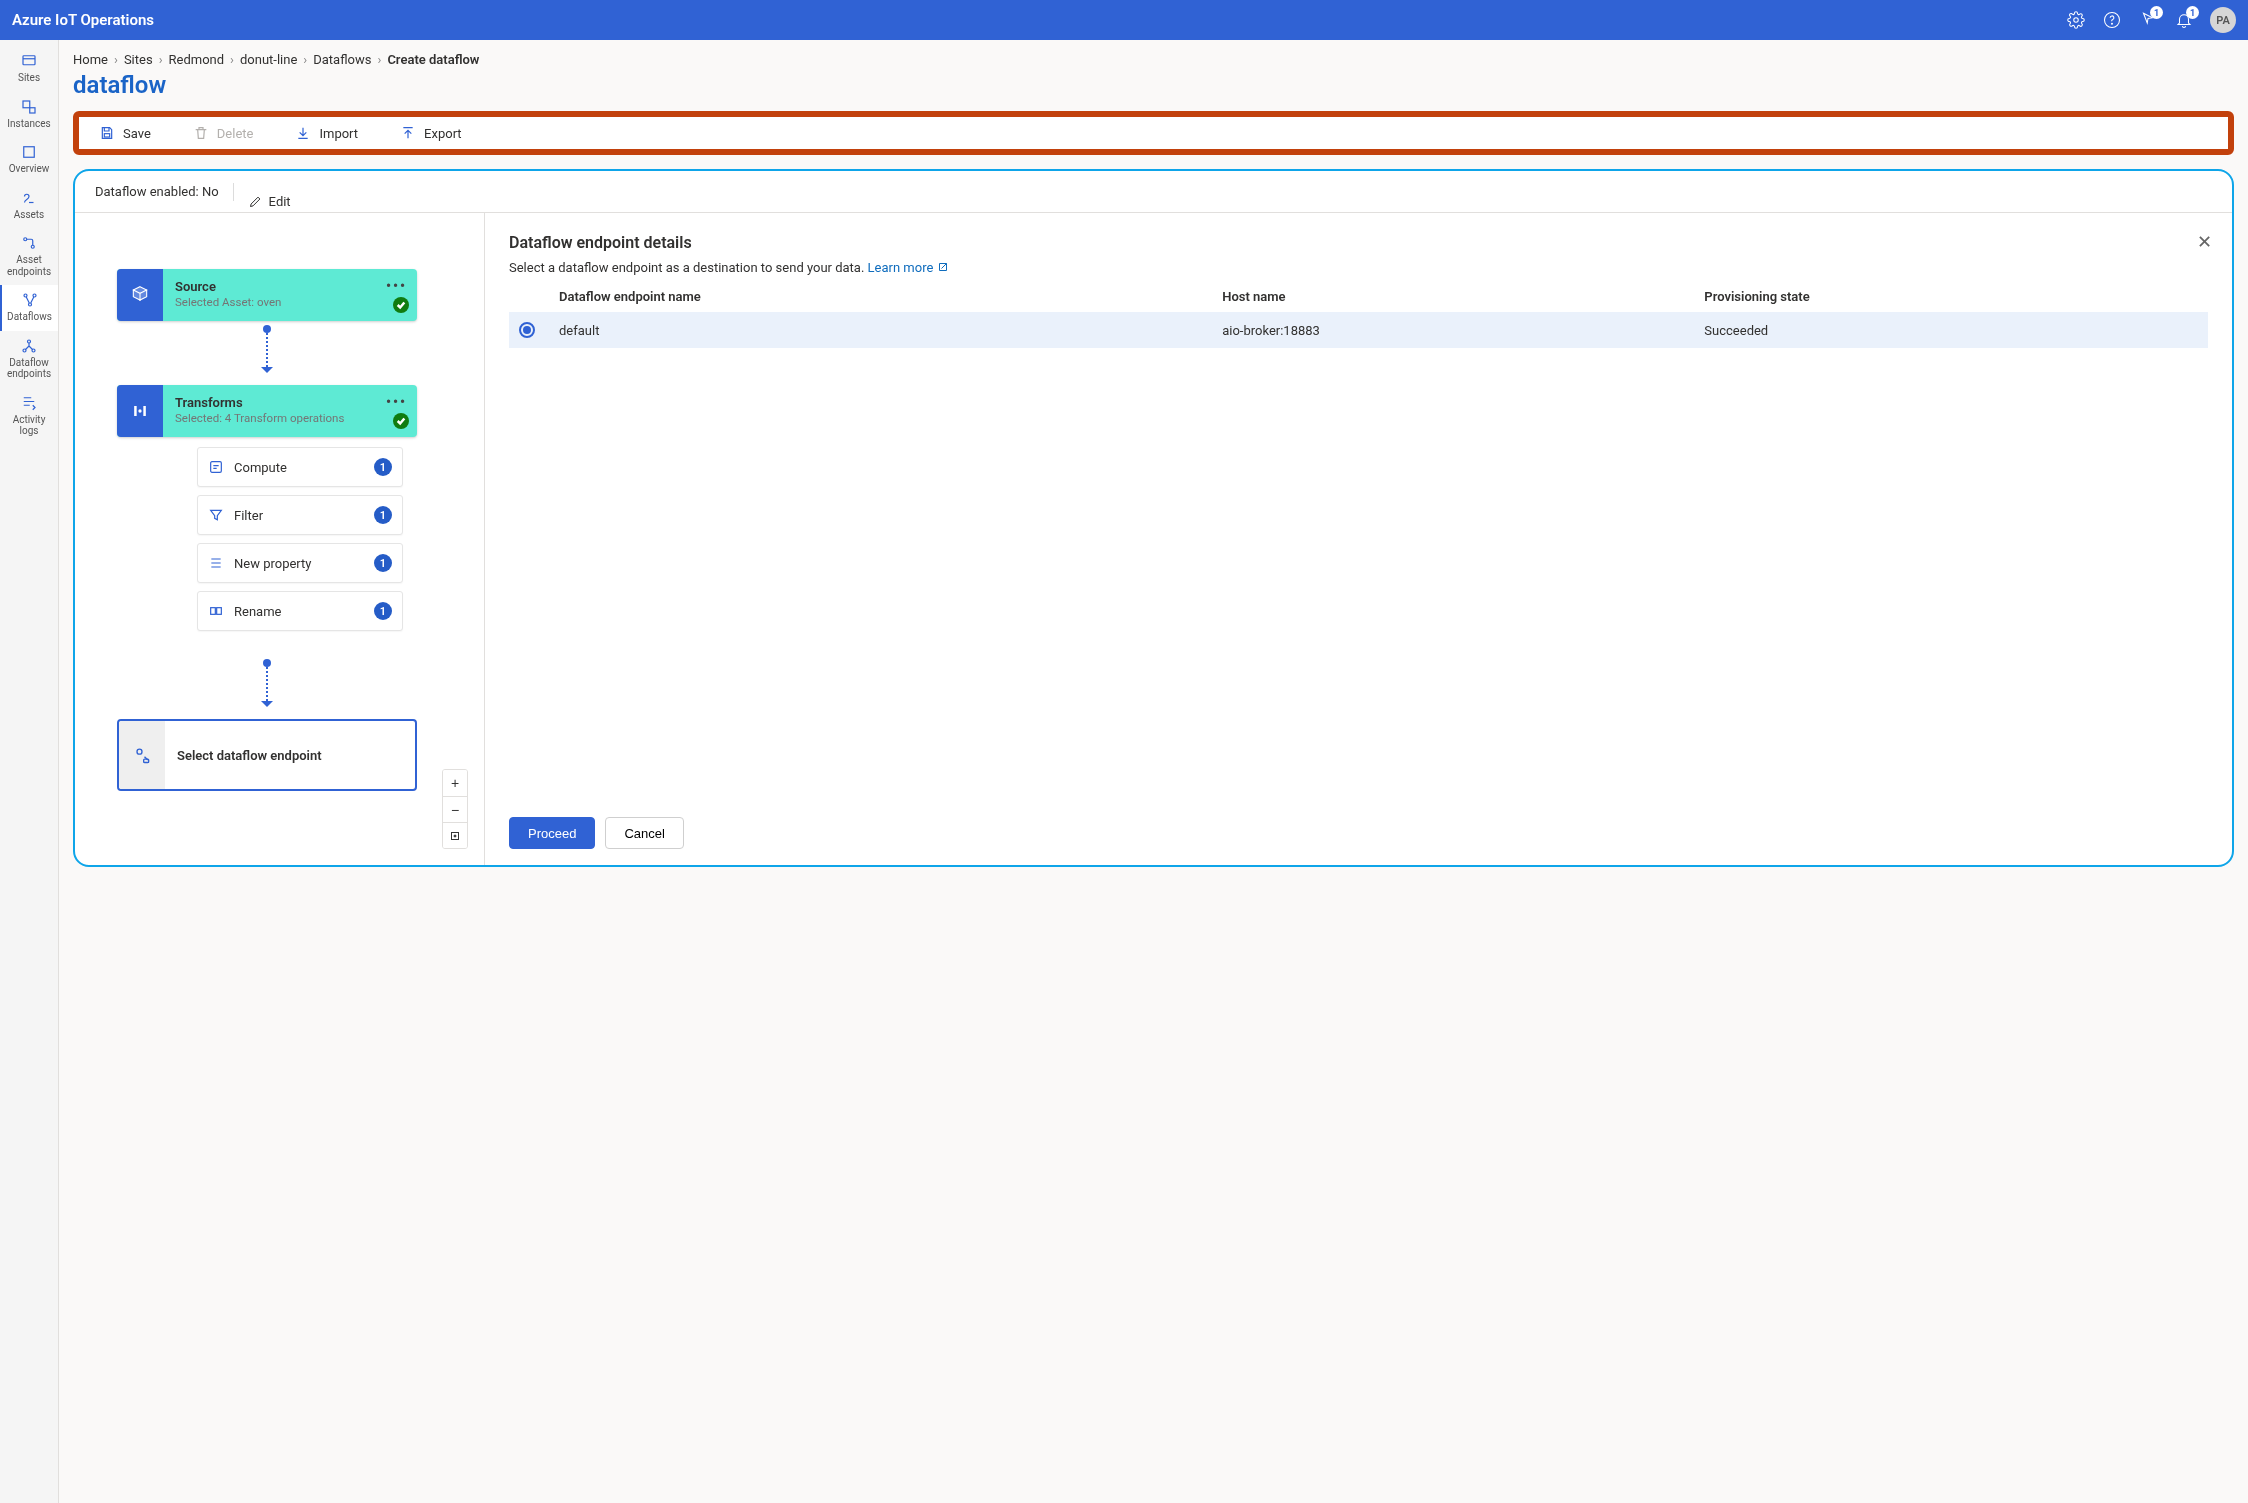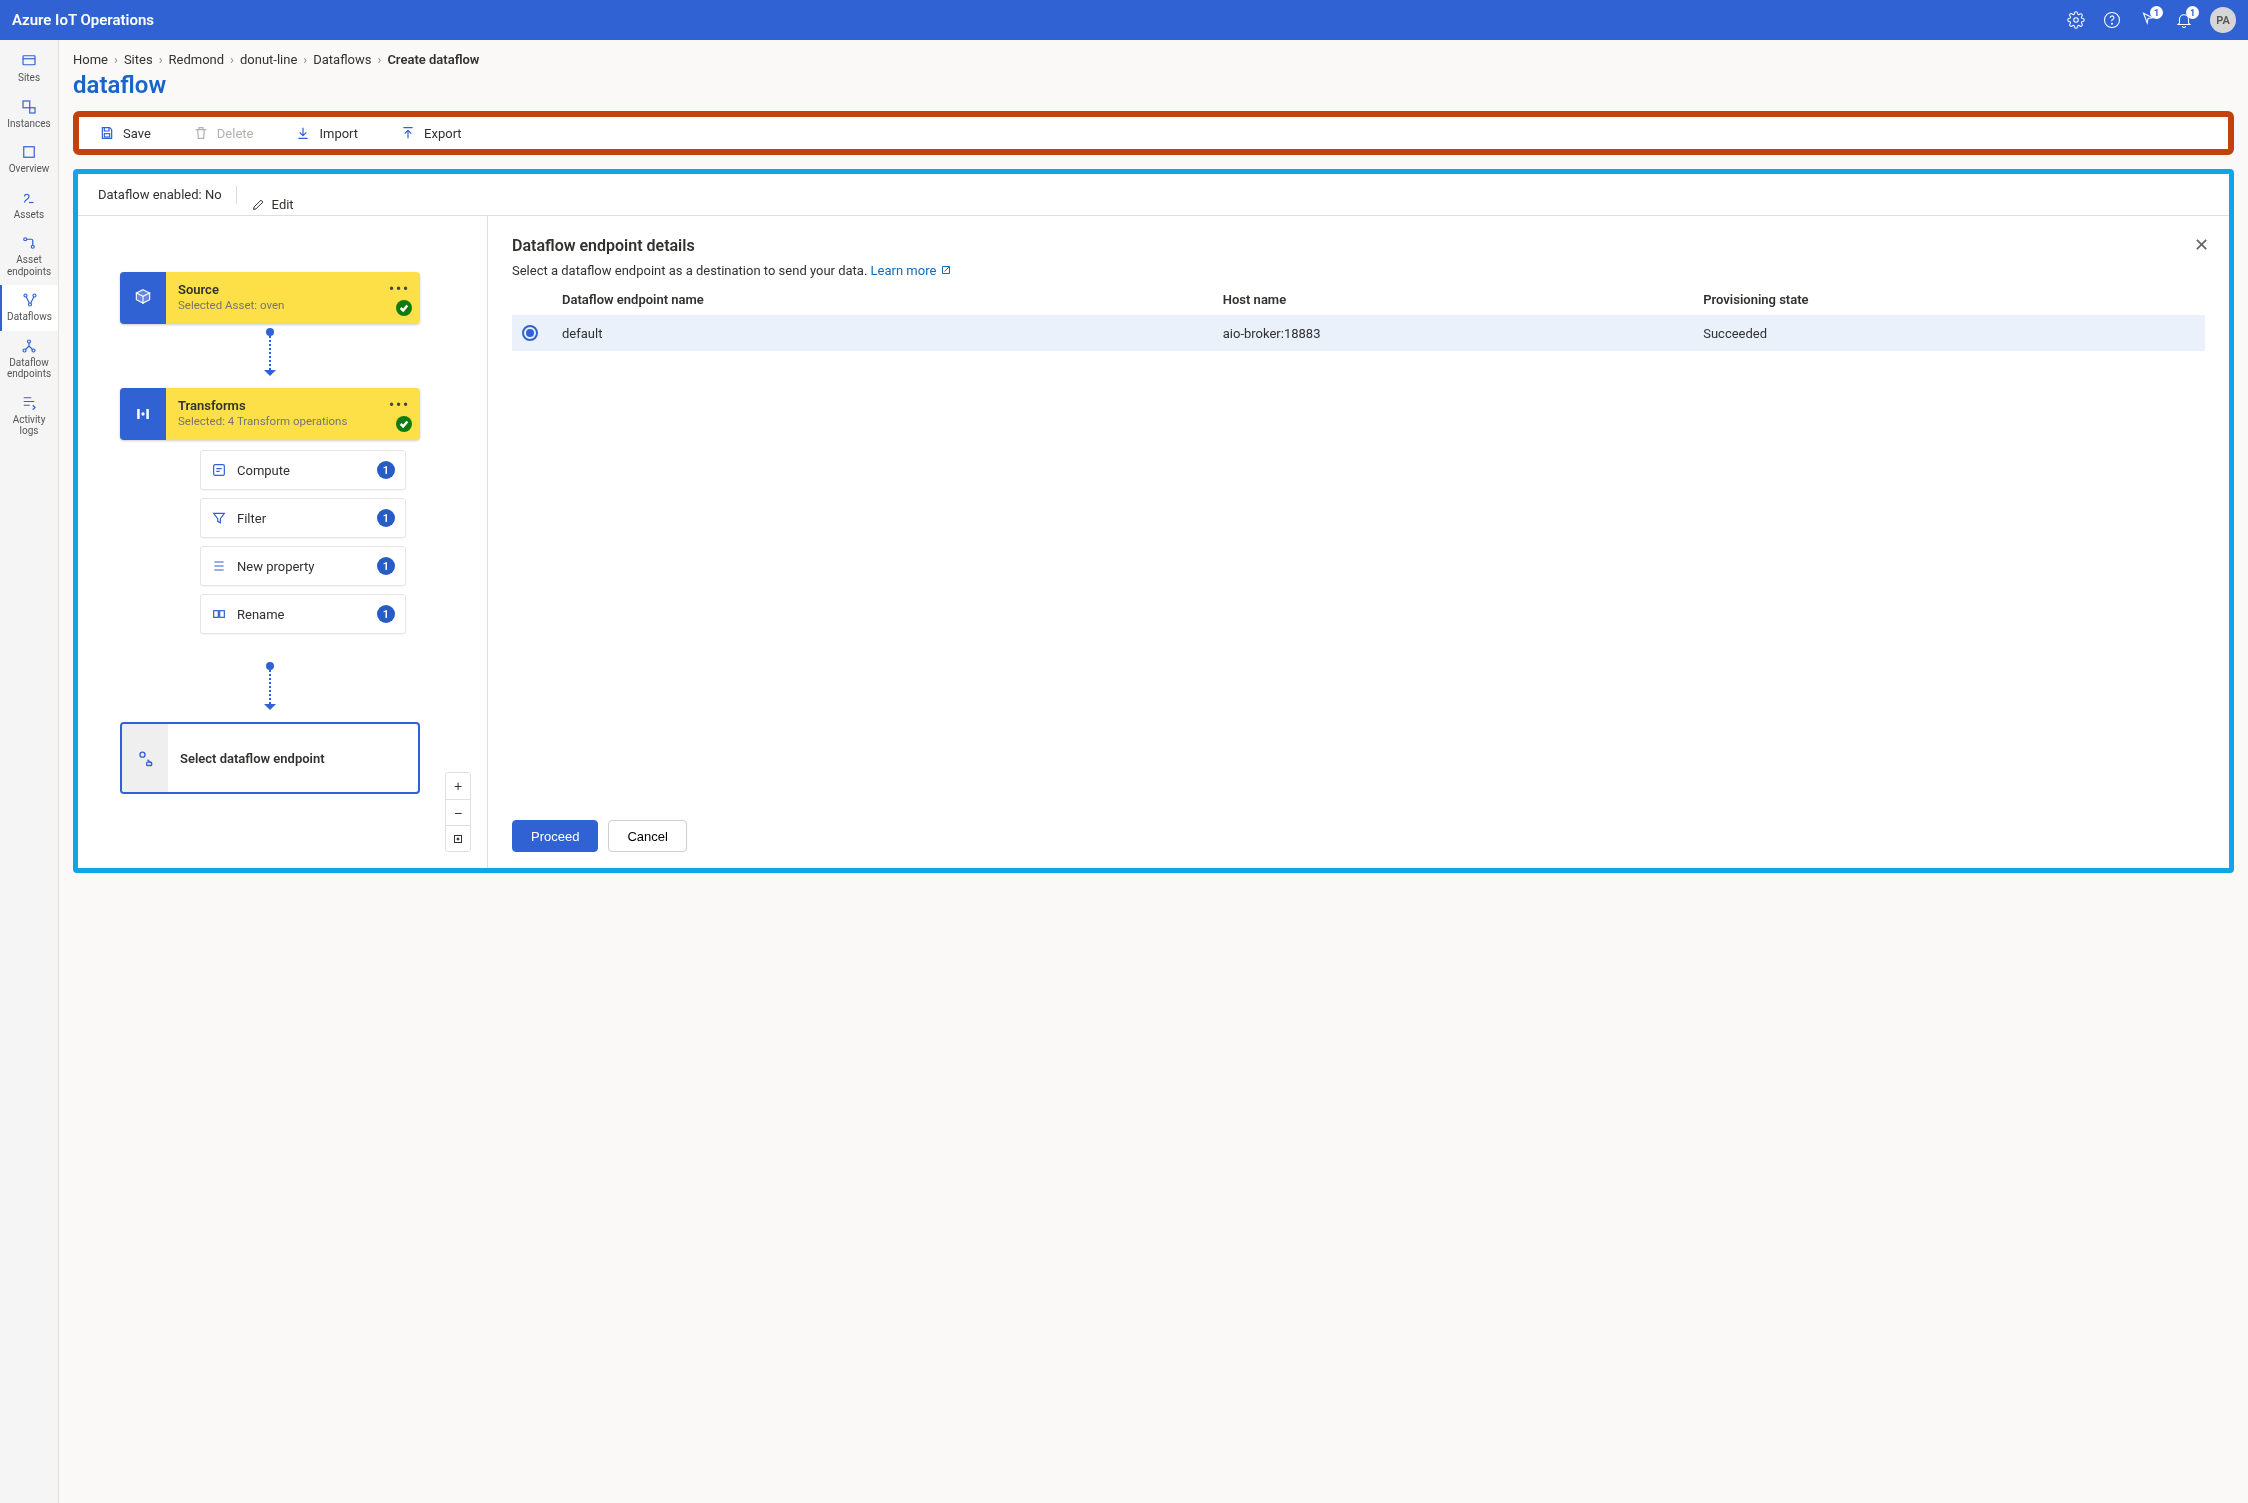--- a/index.html
+++ b/index.html
@@ -60,36 +60,36 @@
   
   .toolbar {
     background: #fff; border: 6px solid #c2410c; border-radius: 6px; height: 44px;
     display: flex; align-items: center; gap: 42px; padding: 0 20px;
   }
   .tool-btn { display: flex; align-items: center; gap: 8px; cursor: pointer; color: #323130; }
   .tool-btn.disabled { color: #b3b0ad; cursor: default; }
   .tool-btn svg { width: 16px; height: 16px; }
   
   .canvas-wrap {
-    margin-top: 14px; background: #fff; border: 5px solid #0ea5e9; border-radius: 4px;
+    margin-top: 14px; background: #fff; border: 2px solid #0ea5e9; border-radius: 16px;
     overflow: hidden; display: flex; flex-direction: column;
   }
   .status-strip {
     height: 42px; display: flex; align-items: center; gap: 14px; padding: 0 20px;
     border-bottom: 1px solid #e1dfdd;
   }
   .status-strip .divider { width: 1px; height: 18px; background: #dcdcdc; }
   .edit-btn { display: flex; align-items: center; gap: 6px; cursor: pointer; margin-top: 20px; }
   .split { display: flex; height: 652px; }
   .canvas-col {
     width: 410px; border-right: 1px solid #e1dfdd; position: relative; padding: 56px 10px 16px 42px;
   }
   
   .node {
-    width: 300px; background: #fde047; border-radius: 4px;
+    width: 300px; background: #5eead4; border-radius: 4px;
     box-shadow: 0 1px 3px rgba(0,0,0,.12), 0 1px 2px rgba(0,0,0,.08);
     display: flex; position: relative;
   }
   .node .icon-col {
     width: 46px; background: #3062d4; border-radius: 4px 0 0 4px;
     display: flex; align-items: center; justify-content: center;
   }
   .node .icon-col svg { width: 20px; height: 20px; fill: #fff; }
   .node .body { flex: 1; padding: 10px 12px 12px 12px; position: relative; }
   .node .title { font-weight: 600; font-size: 13px; }

